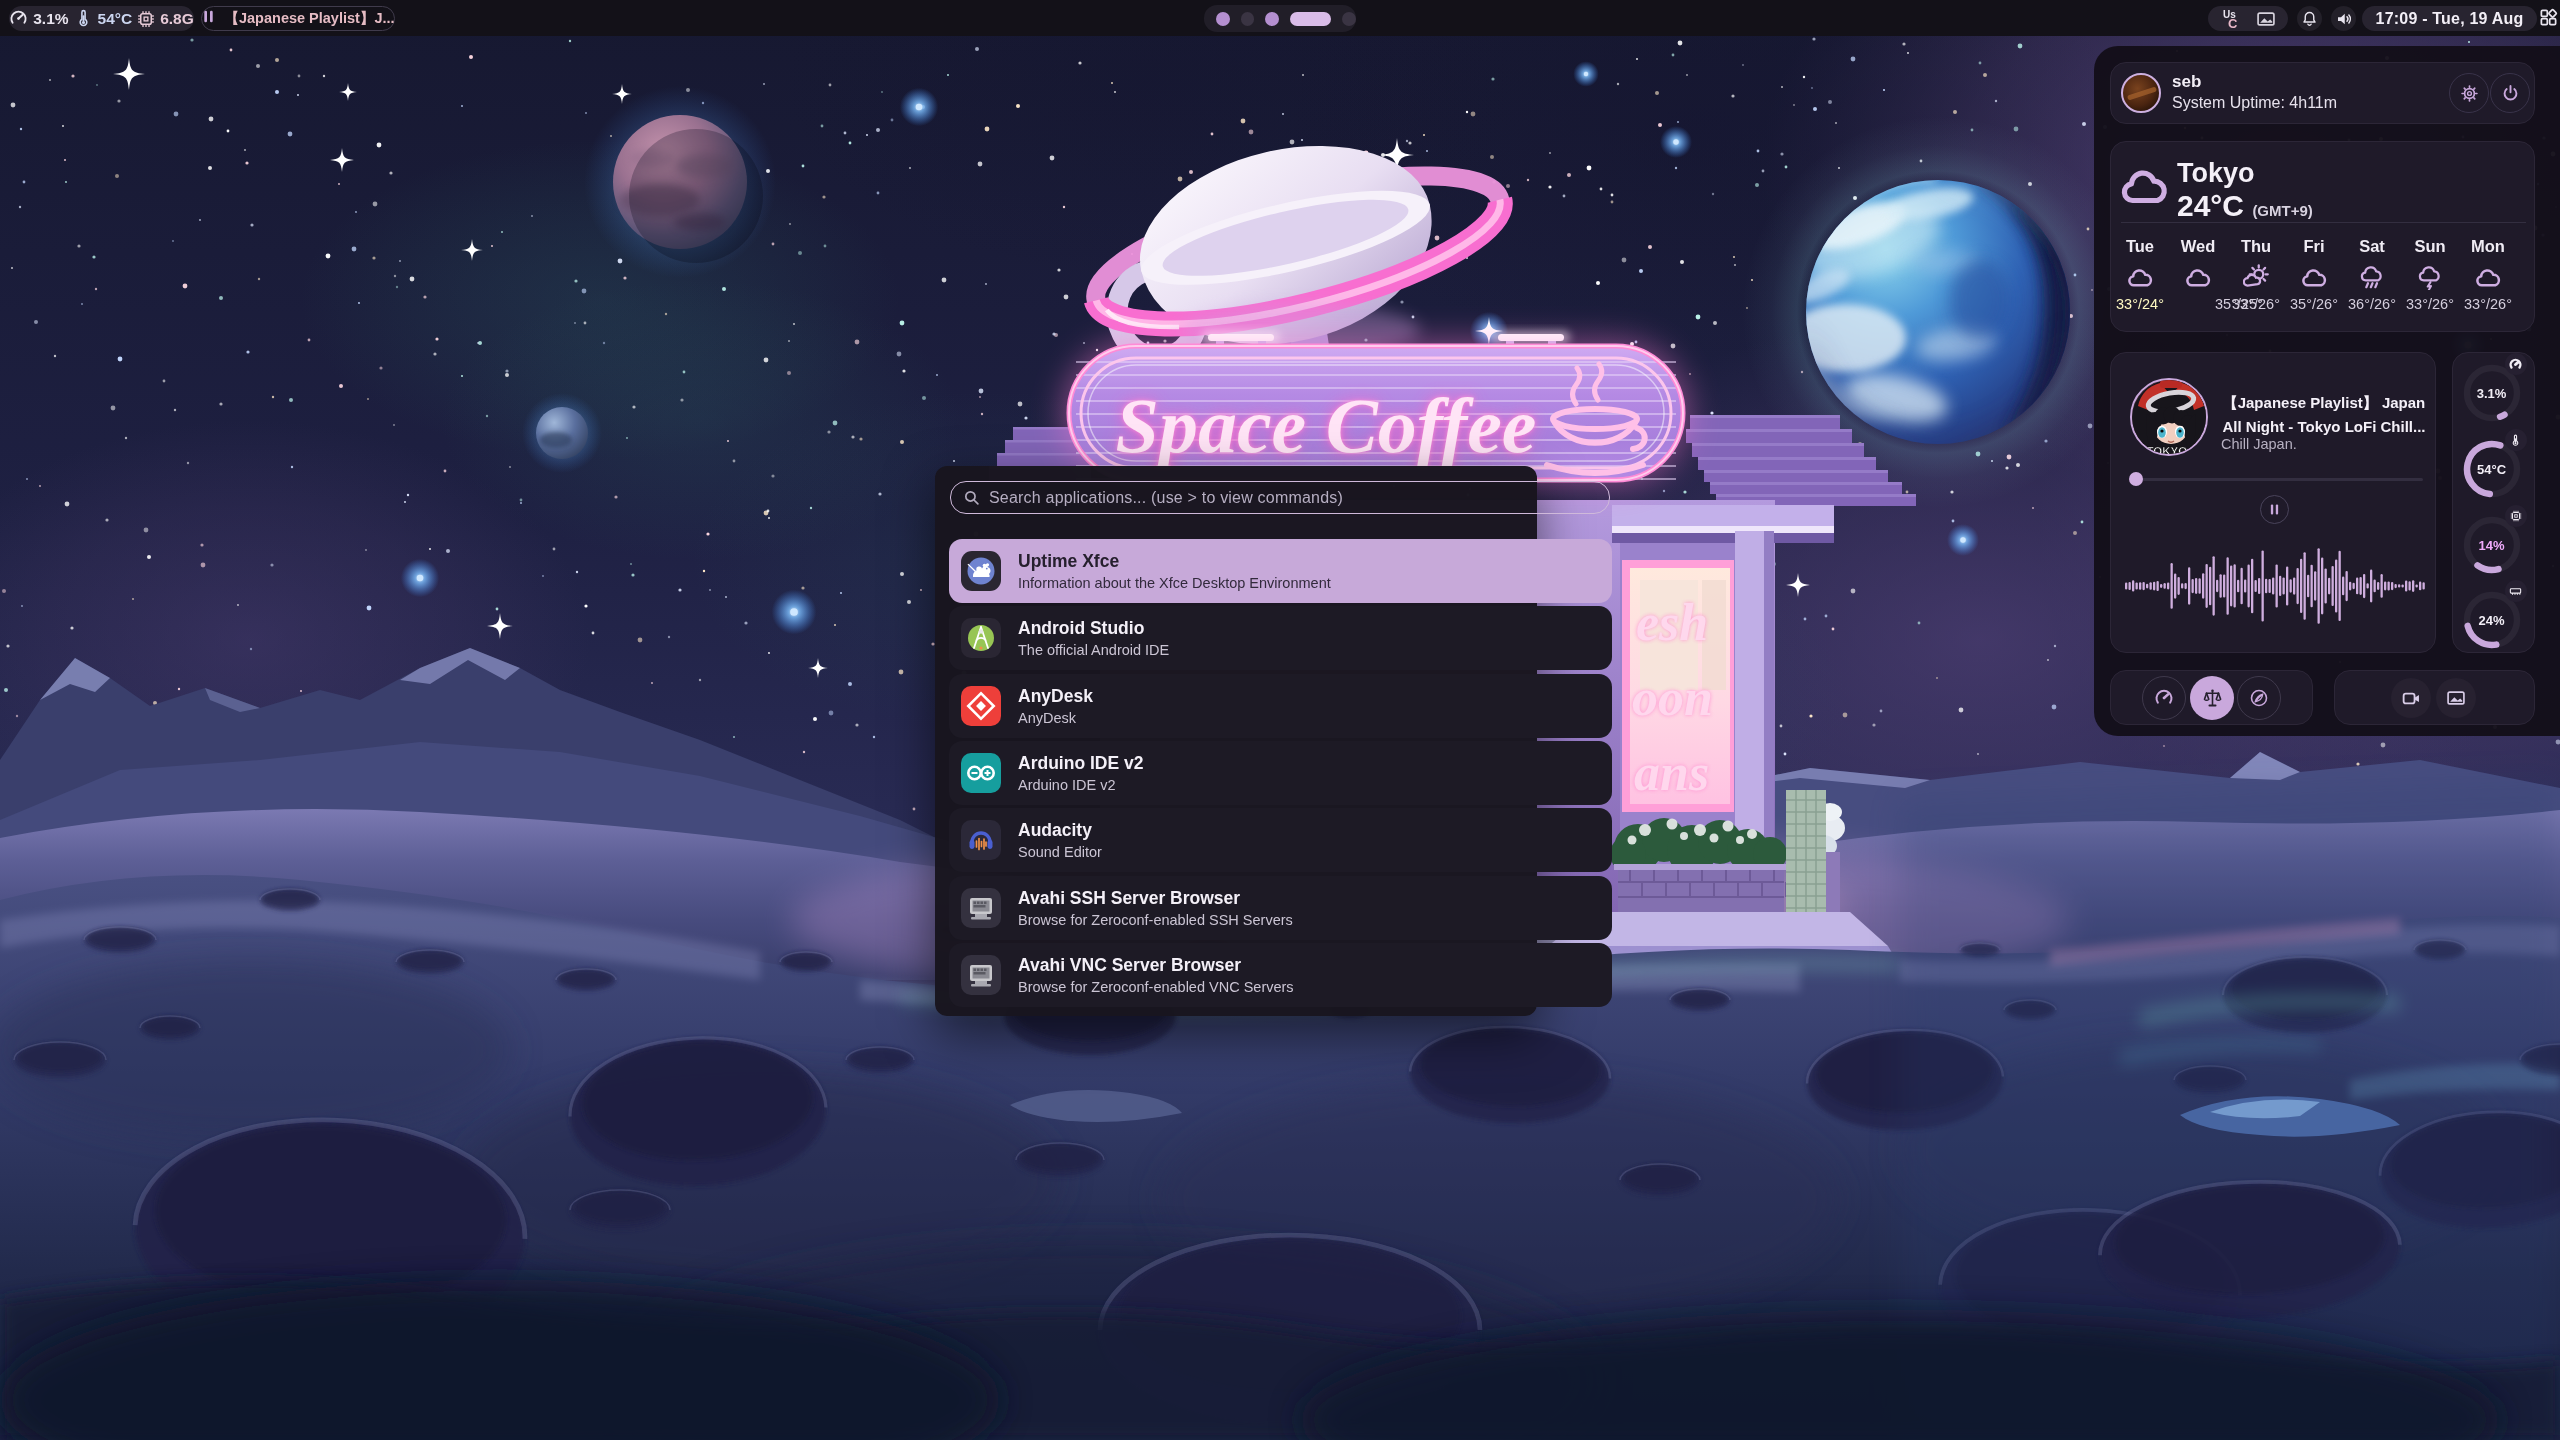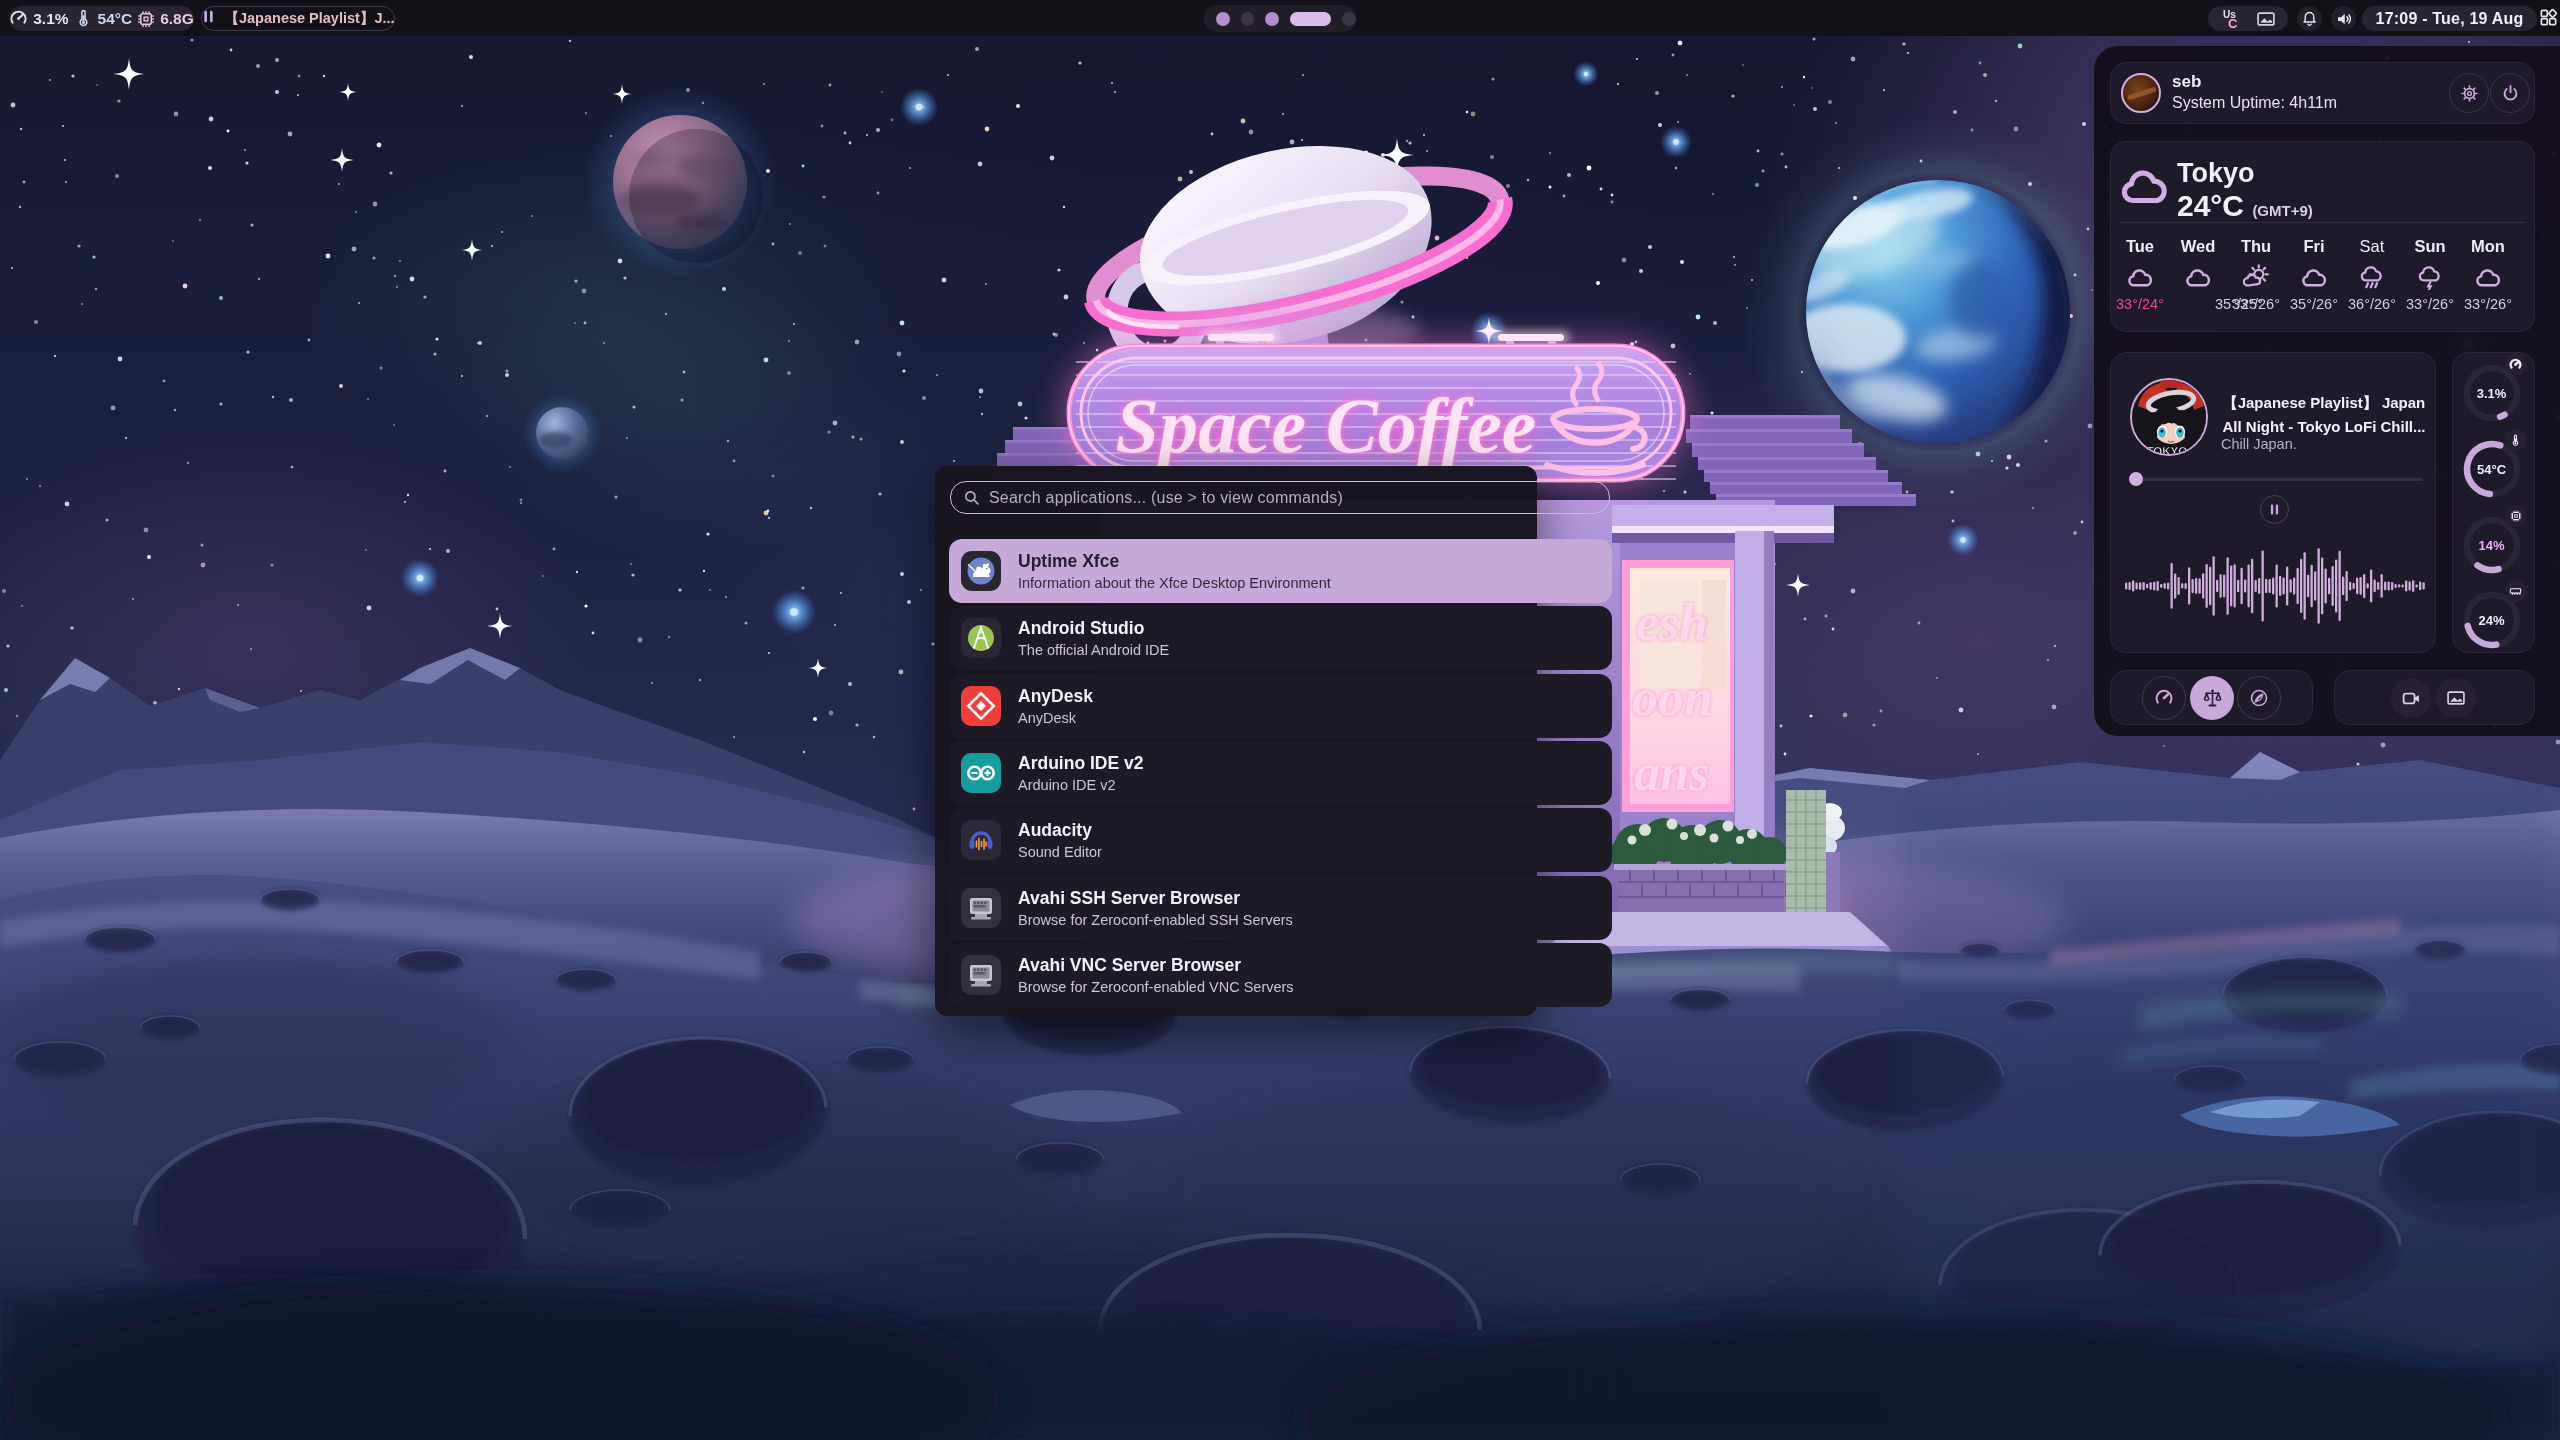--- a/index.html
+++ b/index.html
@@ -1599,21 +1599,21 @@
 <div style="position:absolute;left:10px;top:80px;width:405px;height:1px;background:#332e40;"></div>
 <div style="position:absolute;left:0px;top:95px;width:58px;text-align:center;">
 <div style="font-size:16.5px;font-weight:700;color:#f0ecf4;">Tue</div>
 <div style="margin-top:7px;height:27px;display:flex;align-items:center;justify-content:center;">
             <svg width="27" height="24" viewBox="0 0 27 24" style="">
               <g transform="scale(0.5625)" stroke="#cfaee2" fill="none" stroke-width="4.5" stroke-linejoin="round" stroke-linecap="round">
                 <path d="M12,36 a8,8 0 0 1 -1,-15.9 a11,11 0 0 1 21.5,-2.6 a9.5,9.5 0 0 1 3.5,18.5 Z"></path>
               </g>
             </svg>
           </div>
-<div style="margin-top:6px;font-size:14.5px;color:#ec4899;">33°/24°</div>
+<div style="margin-top:6px;font-size:14.5px;color:#fef9c3;">33°/24°</div>
 </div>
 <div style="position:absolute;left:58px;top:95px;width:58px;text-align:center;">
 <div style="font-size:16.5px;font-weight:700;color:#f0ecf4;">Wed</div>
 <div style="margin-top:7px;height:27px;display:flex;align-items:center;justify-content:center;">
             <svg width="27" height="24" viewBox="0 0 27 24" style="">
               <g transform="scale(0.5625)" stroke="#cfaee2" fill="none" stroke-width="4.5" stroke-linejoin="round" stroke-linecap="round">
                 <path d="M12,36 a8,8 0 0 1 -1,-15.9 a11,11 0 0 1 21.5,-2.6 a9.5,9.5 0 0 1 3.5,18.5 Z"></path>
               </g>
             </svg>
           </div>
@@ -1643,21 +1643,21 @@
 <div style="margin-top:7px;height:27px;display:flex;align-items:center;justify-content:center;">
             <svg width="27" height="24" viewBox="0 0 27 24" style="">
               <g transform="scale(0.5625)" stroke="#cfaee2" fill="none" stroke-width="4.5" stroke-linejoin="round" stroke-linecap="round">
                 <path d="M12,36 a8,8 0 0 1 -1,-15.9 a11,11 0 0 1 21.5,-2.6 a9.5,9.5 0 0 1 3.5,18.5 Z"></path>
               </g>
             </svg>
           </div>
 <div style="margin-top:6px;font-size:14.5px;color:#d4cedd;">35°/26°</div>
 </div>
 <div style="position:absolute;left:232px;top:95px;width:58px;text-align:center;">
-<div style="font-size:16.5px;font-weight:400;color:#f0ecf4;">Sat</div>
+<div style="font-size:16.5px;font-weight:700;color:#f0ecf4;">Sat</div>
 <div style="margin-top:7px;height:27px;display:flex;align-items:center;justify-content:center;">
             <svg width="27" height="27" viewBox="0 0 27 27" style="">
               <g transform="scale(0.5625)" stroke="#cfaee2" fill="none" stroke-width="4" stroke-linejoin="round" stroke-linecap="round">
                 <path d="M12,31 a7,7 0 0 1 -1,-13.9 a10,10 0 0 1 19.5,-2.3 a8.5,8.5 0 0 1 3,16.2 Z"></path>
                 <line x1="16" y1="36" x2="13" y2="43"></line>
                 <line x1="24" y1="36" x2="21" y2="43"></line>
                 <line x1="32" y1="36" x2="29" y2="43"></line>
               </g>
             </svg>
           </div>

